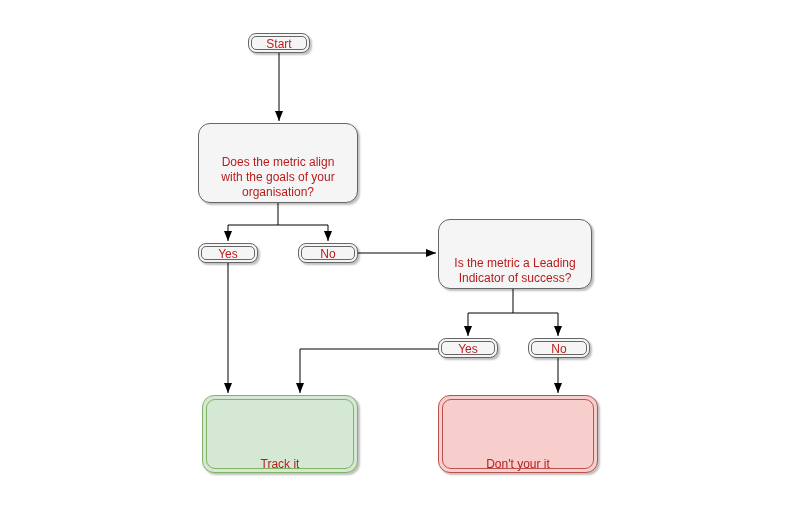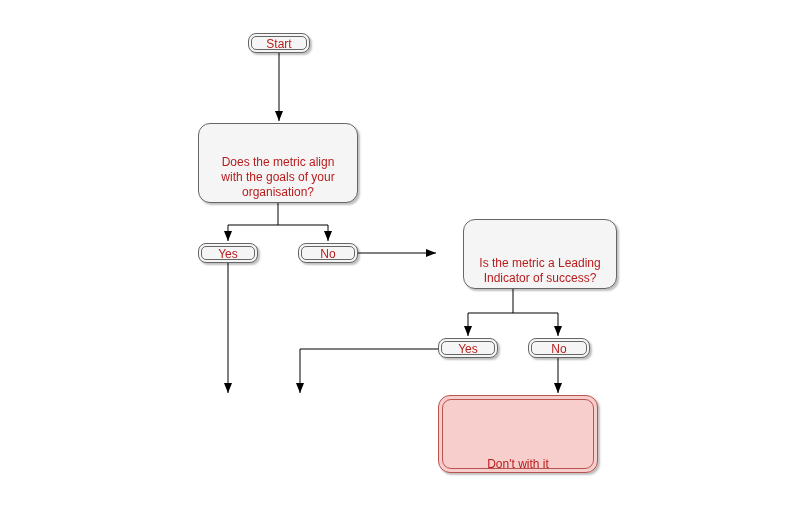--- a/index.html
+++ b/index.html
@@ -23,21 +23,21 @@
   .big.terminator::before{inset:3px;border-radius:9px;}
   .green{background:#d5e8d4;border-color:#82b366;}
   .green::before{border-color:#82b366;}
   .red{background:#f8cecc;border-color:#b85450;}
   .red::before{border-color:#b85450;}
   
   #n-start    {left:248px;top:33px; width:62px; height:20px;}
   #n-decision1{left:198px;top:123px;width:160px;height:80px;}
   #n-yes1     {left:198px;top:243px;width:60px; height:20px;}
   #n-no1      {left:298px;top:243px;width:60px; height:20px;}
-  #n-decision2{left:438px;top:219px;width:154px;height:70px;margin-left:25px;}
+  #n-decision2{left:438px;top:219px;width:154px;height:70px;}
   #n-yes2     {left:438px;top:338px;width:60px; height:20px;}
   #n-no2      {left:528px;top:338px;width:62px; height:20px;}
   #n-track    {left:202px;top:395px;width:156px;height:78px;}
   #n-dont     {left:438px;top:395px;width:160px;height:78px;}
 </style>
 </head>
 <body>
 
 <div class="canvas">
 
@@ -81,18 +81,21 @@
   </div>
 
   <div id="n-yes2" class="node terminator">
     <span>Yes</span>
   </div>
 
   <div id="n-no2" class="node terminator">
     <span>No</span>
   </div>
 
+  <div id="n-track" class="node terminator big green">
+    <span>Track it</span>
+  </div>
 
   <div id="n-dont" class="node terminator big red">
-    <span>Don't with it</span>
+    <span>Don't your it</span>
   </div>
 
 </div>
 
 </body></html>

